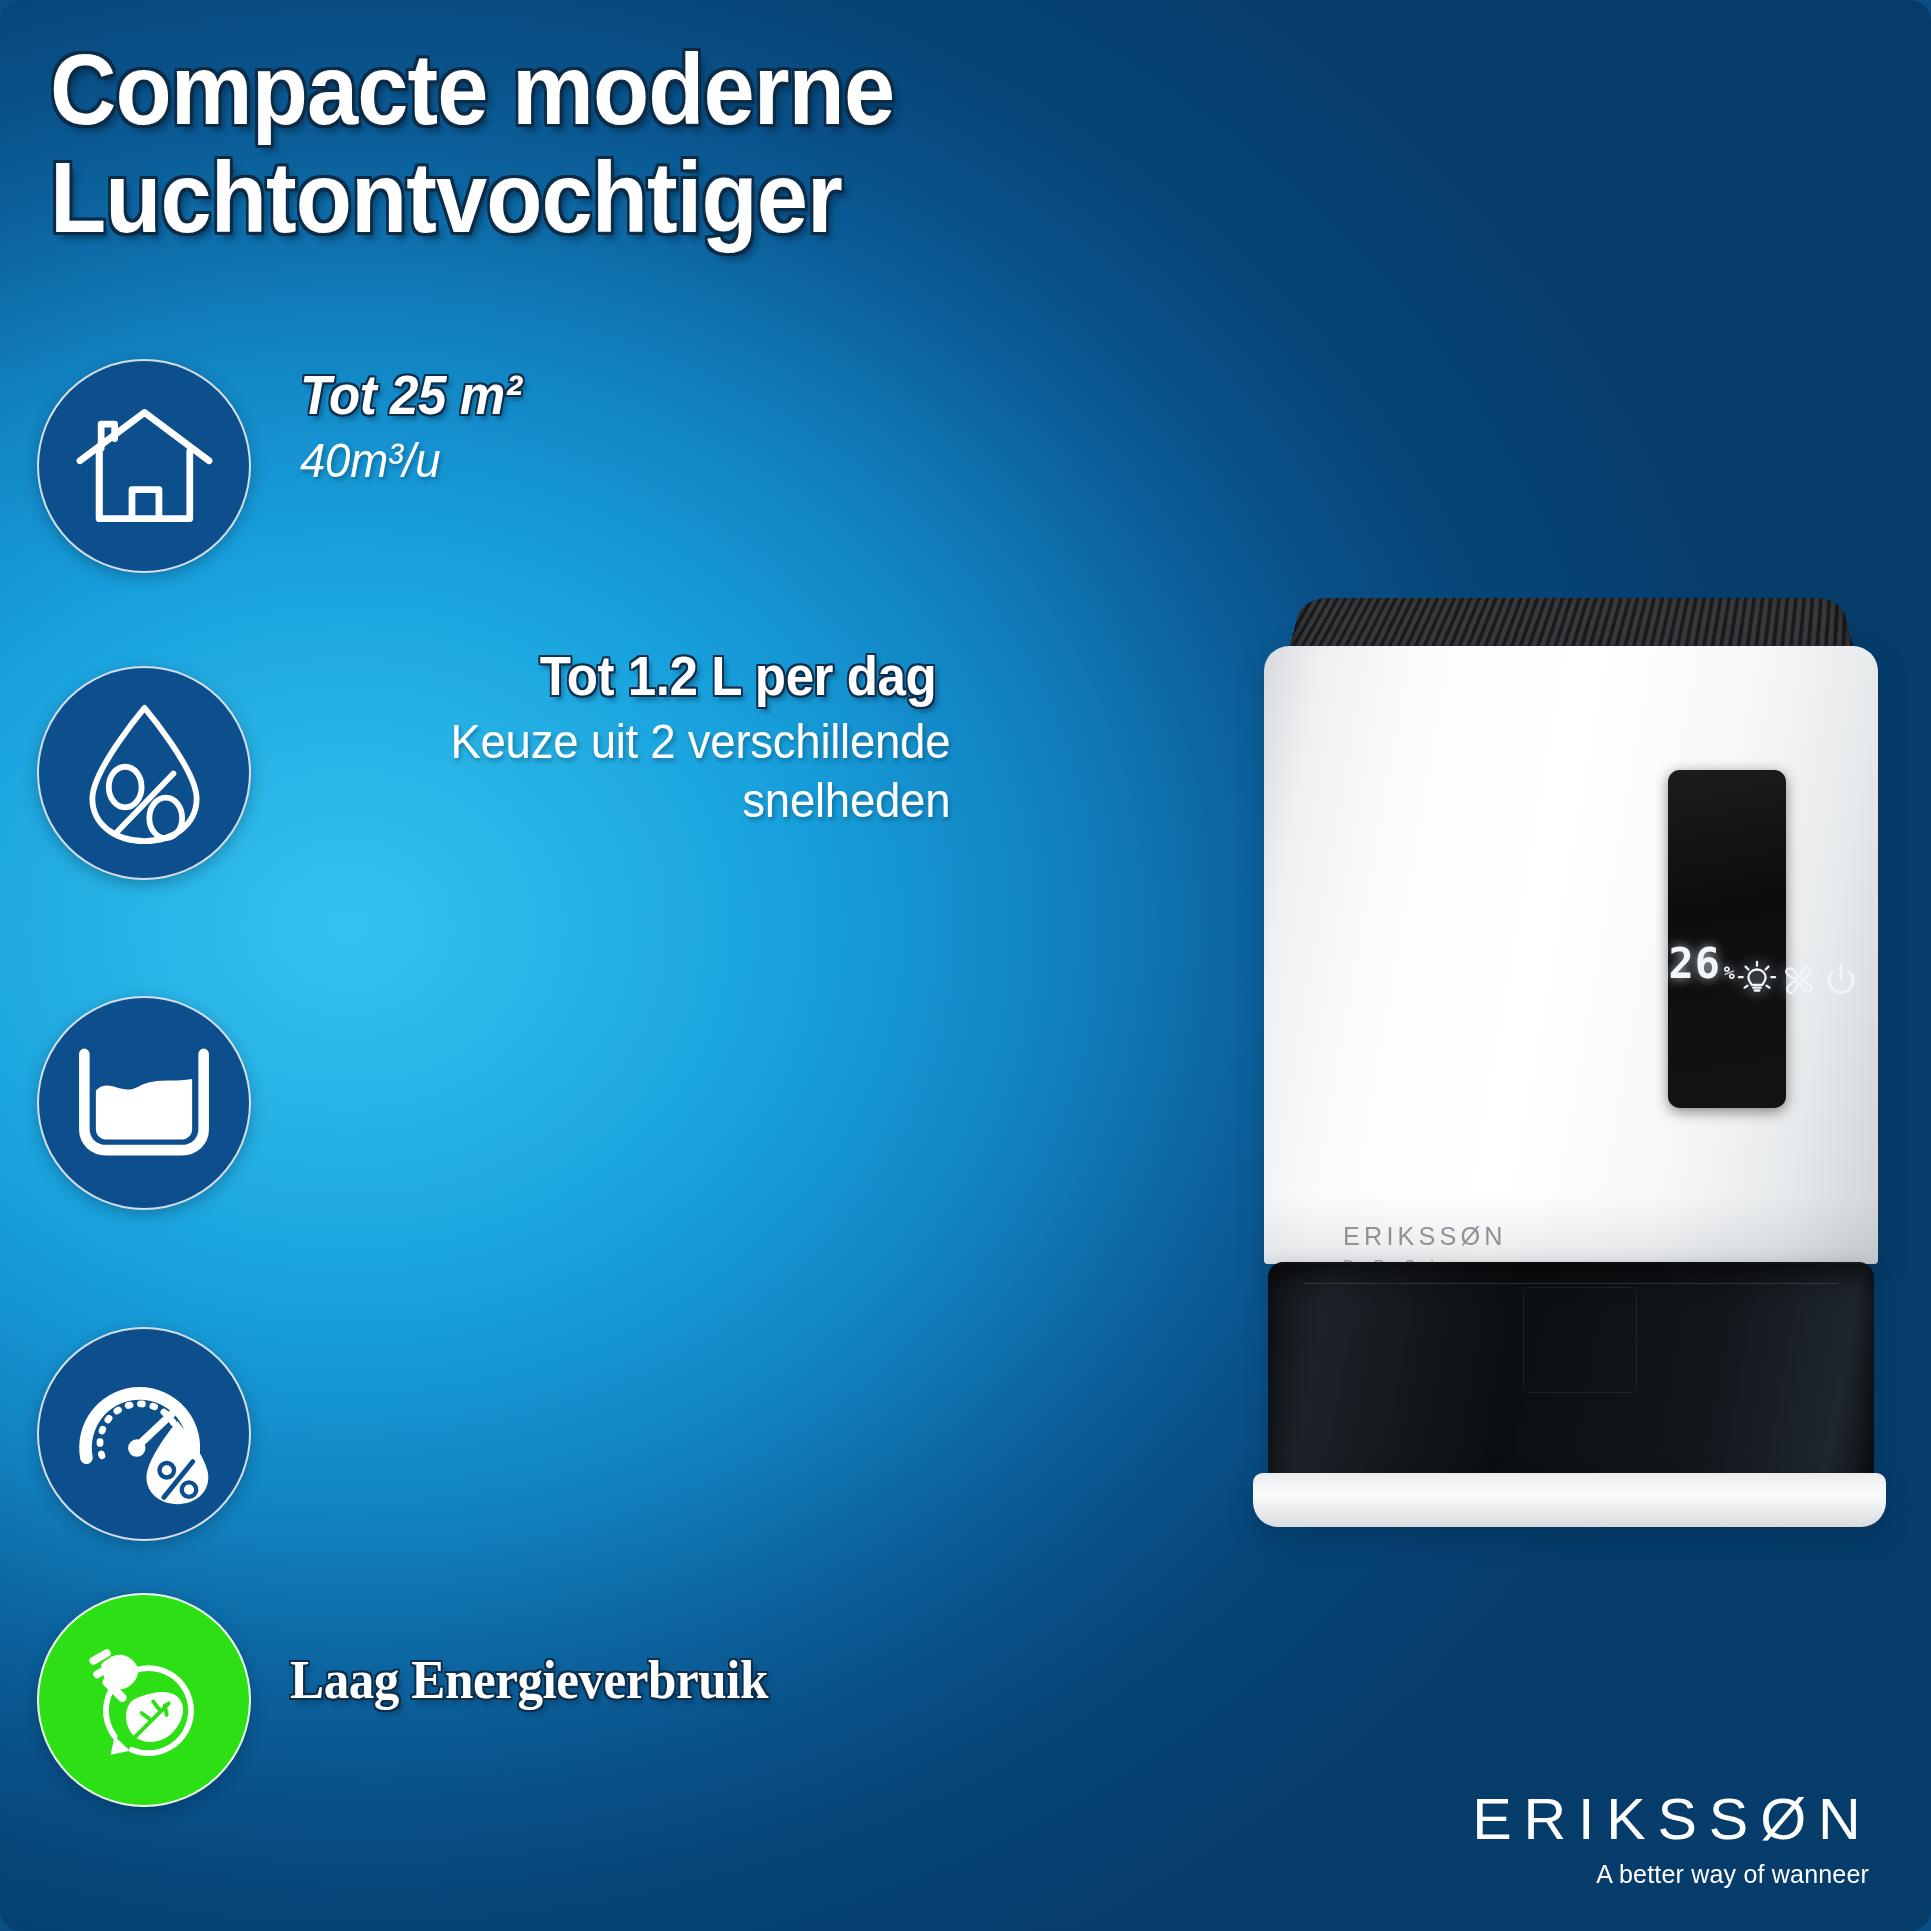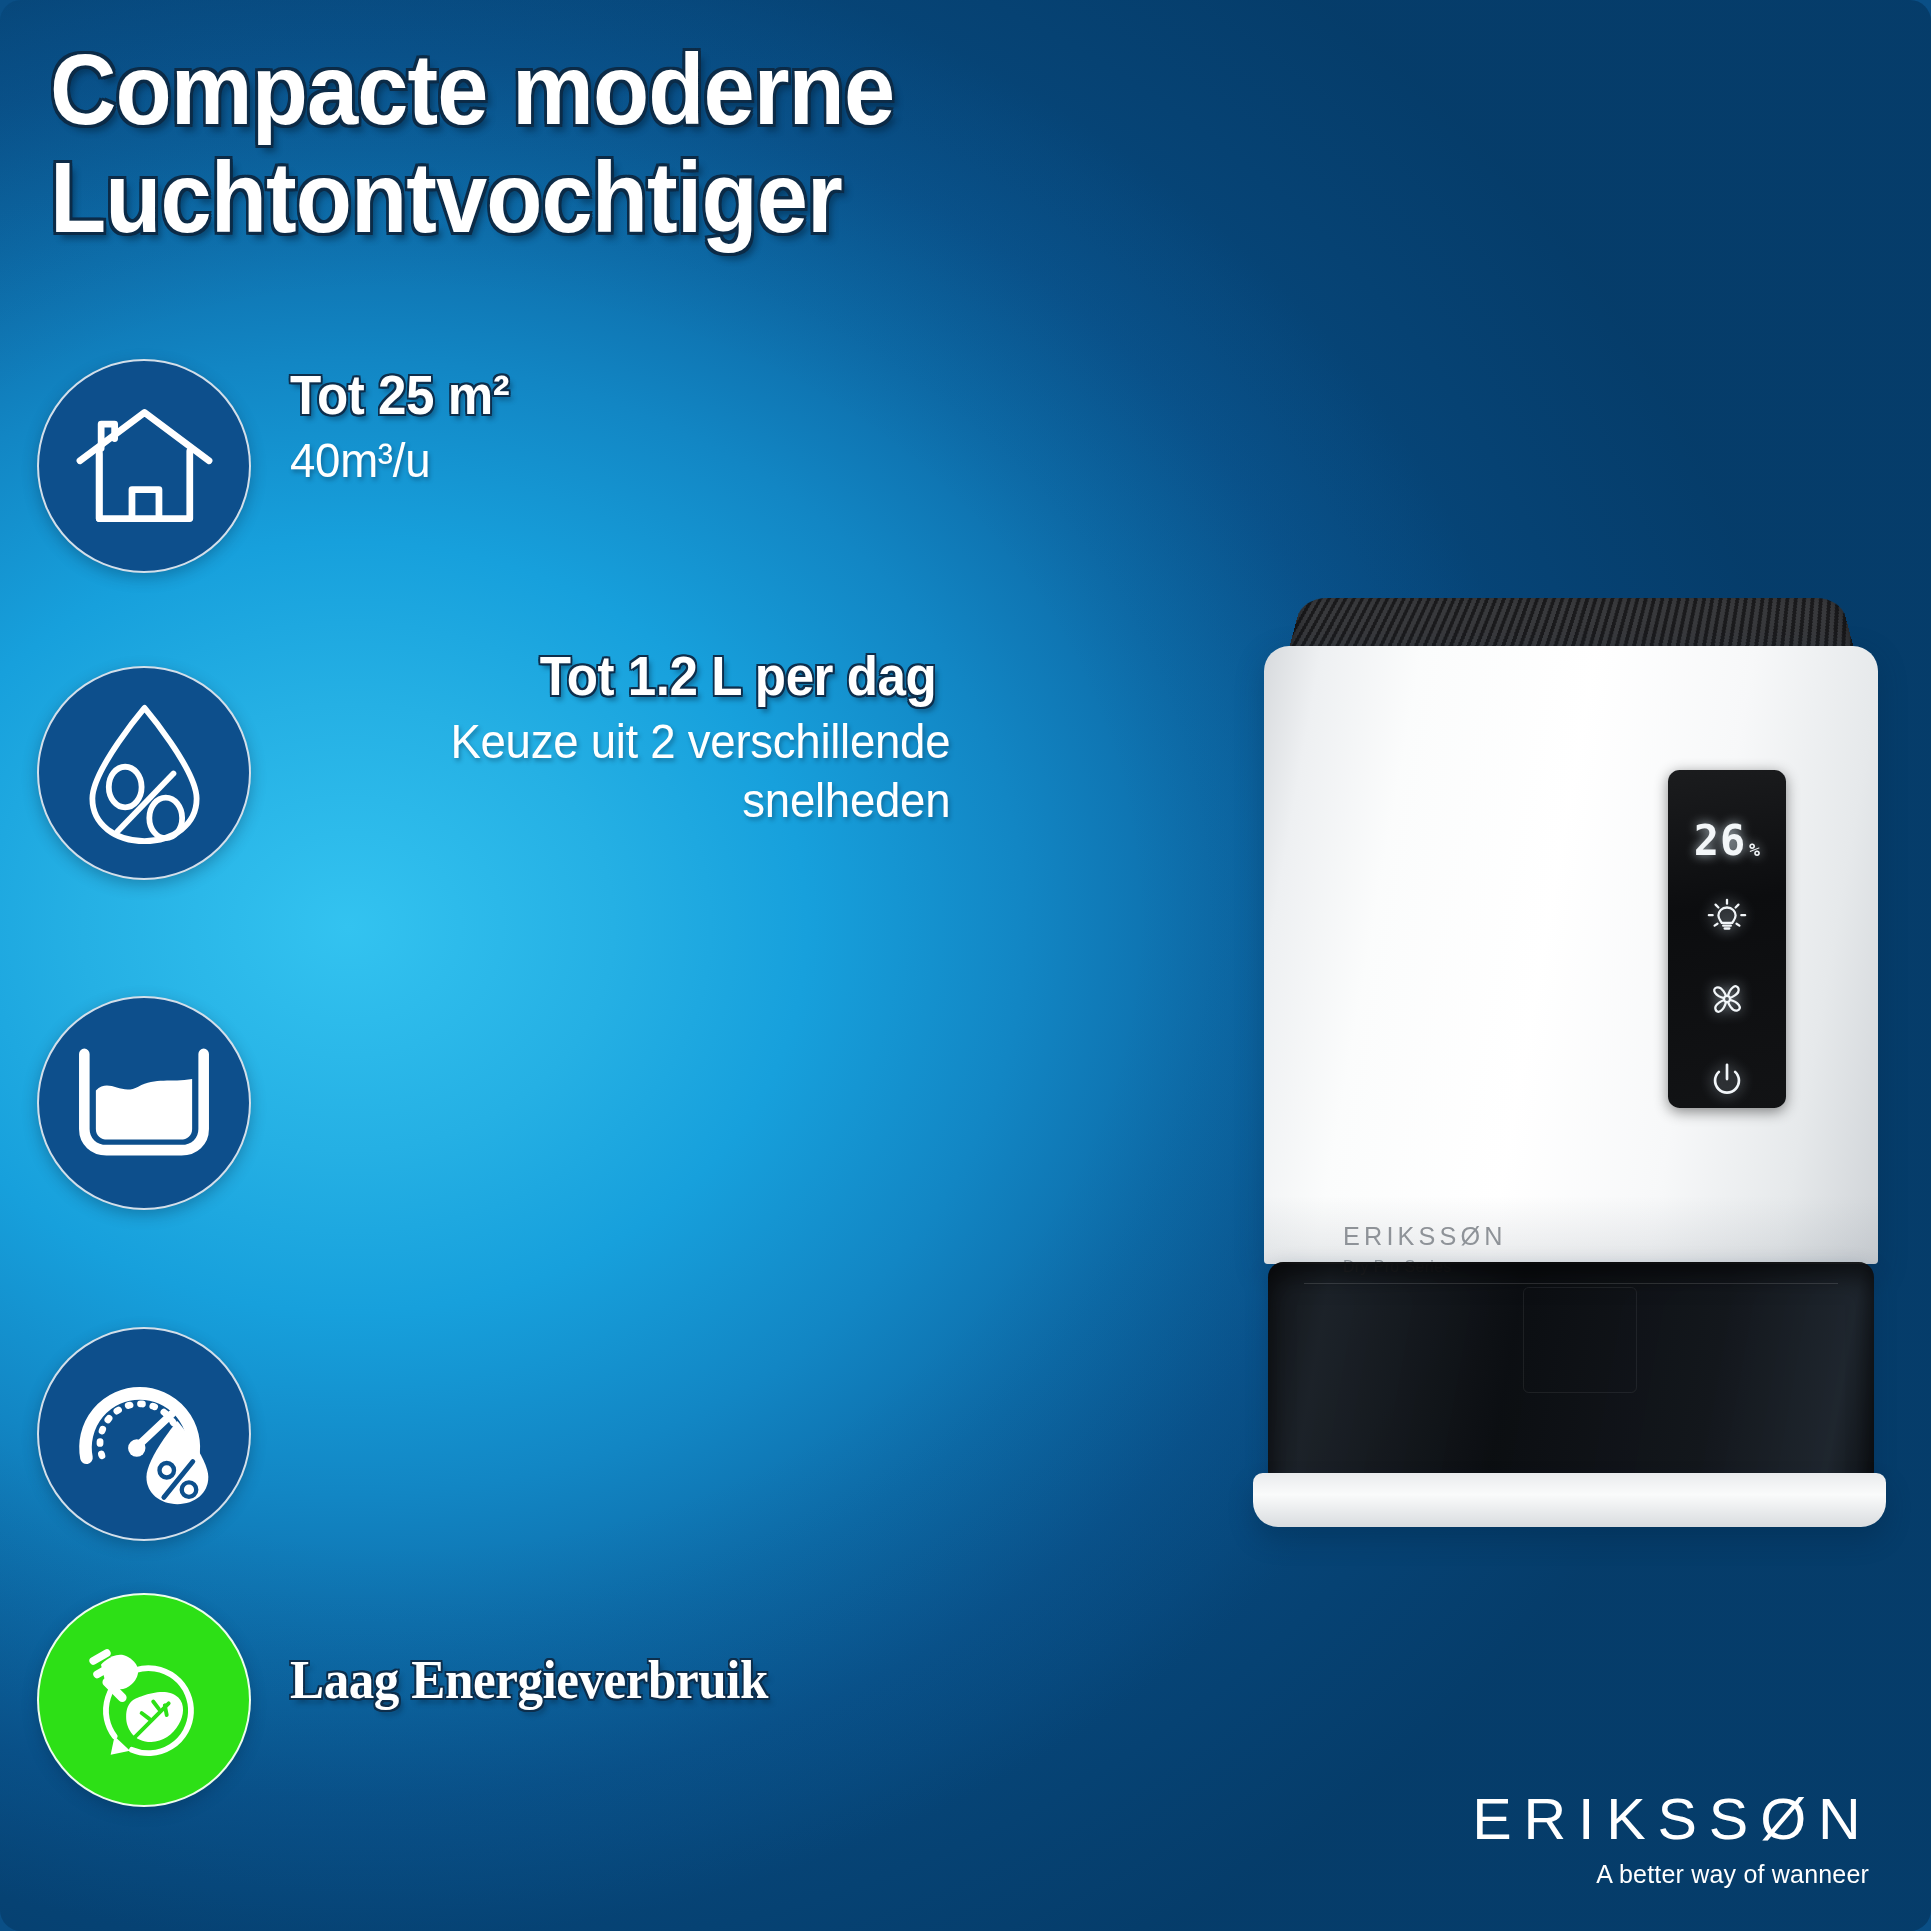--- a/index.html
+++ b/index.html
@@ -162,21 +162,21 @@
   .p-panel {
     position: absolute;
     left: 404px;
     top: 124px;
     width: 118px;
     height: 338px;
     border-radius: 11.6px;
     background: linear-gradient(170deg, #1b1c1e 0%, #0c0d0f 40%, #121315 100%);
     box-shadow: 0 3.9px 13.5px rgba(0,0,0,0.45);
     display: flex;
-    flex-direction: column;
+    flex-direction: row;
     align-items: center;
     padding-top: 50px;
     box-sizing: border-box;
   }
   .p-read {
     color: #f3f6f8;
     font-family: "DejaVu Sans Mono", monospace;
     font-size: 42px;
     font-weight: bold;
     letter-spacing: 1px;
@@ -294,21 +294,21 @@
     <span>
       <svg width="145" height="131" viewBox="0 0 150 136" fill="none" stroke="#ffffff" stroke-width="7" stroke-linecap="round" stroke-linejoin="round">
         <path d="M8 62 L75 12 L142 62"></path>
         <path d="M28 52 L28 122 L122 122 L122 52"></path>
         <path d="M28 122 L28 55"></path>
         <path d="M62 122 L62 92 L90 92 L90 122"></path>
         <path d="M30 49 L30 24 L44 24 L44 39"></path>
       </svg>
     </span>
   </div>
-  <div class="ftext" style="left:290px; top:367px;">
+  <div class="ftext" style="left:300px; top:367px;font-style:italic;">
     <div class="fhead">Tot 25 m²</div>
     <div class="fsub">40m³/u</div>
   </div>
 
   <div class="fcircle" style="left:37px; top:666px;">
     <span>
       <svg width="139" height="151" viewBox="0 0 144 156" fill="none" stroke="#ffffff" stroke-width="6" stroke-linecap="round" stroke-linejoin="round">
         <path d="M72 10 C72 10 18 74 18 104 C18 131 42 148 72 148 C102 148 126 131 126 104 C126 74 72 10 72 10 Z"></path>
         <ellipse cx="52" cy="92" rx="17" ry="21"></ellipse>
         <ellipse cx="94" cy="124" rx="17" ry="21"></ellipse>

